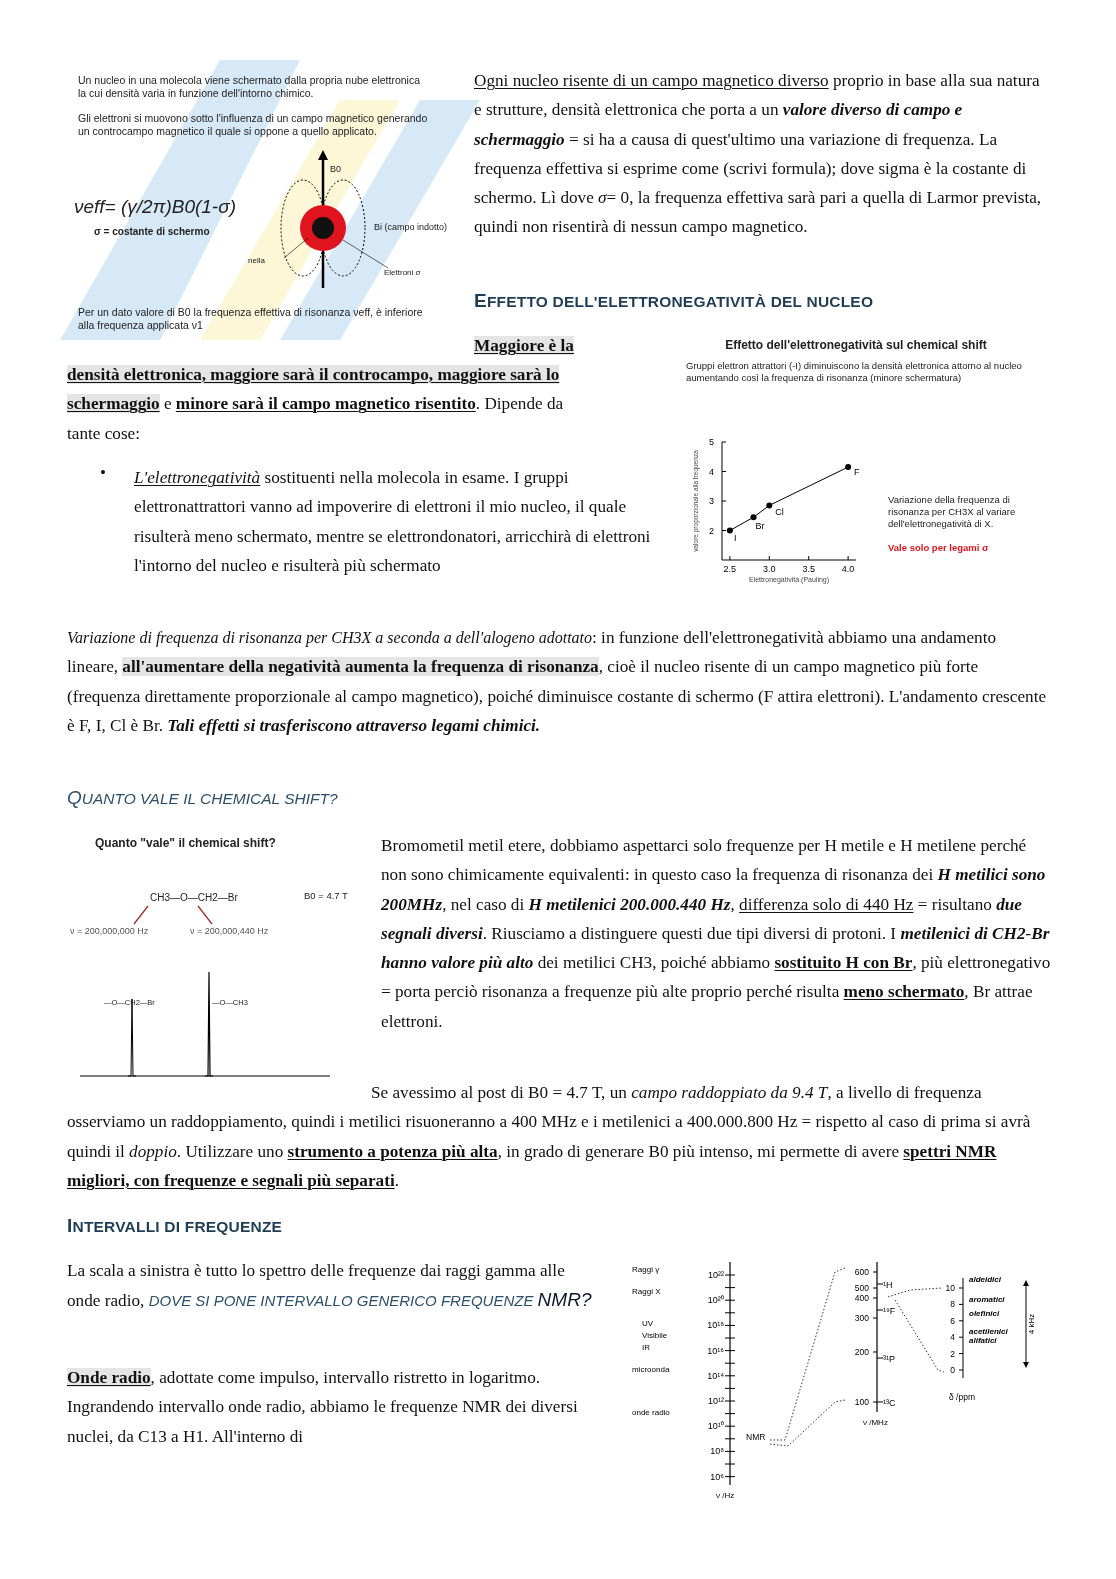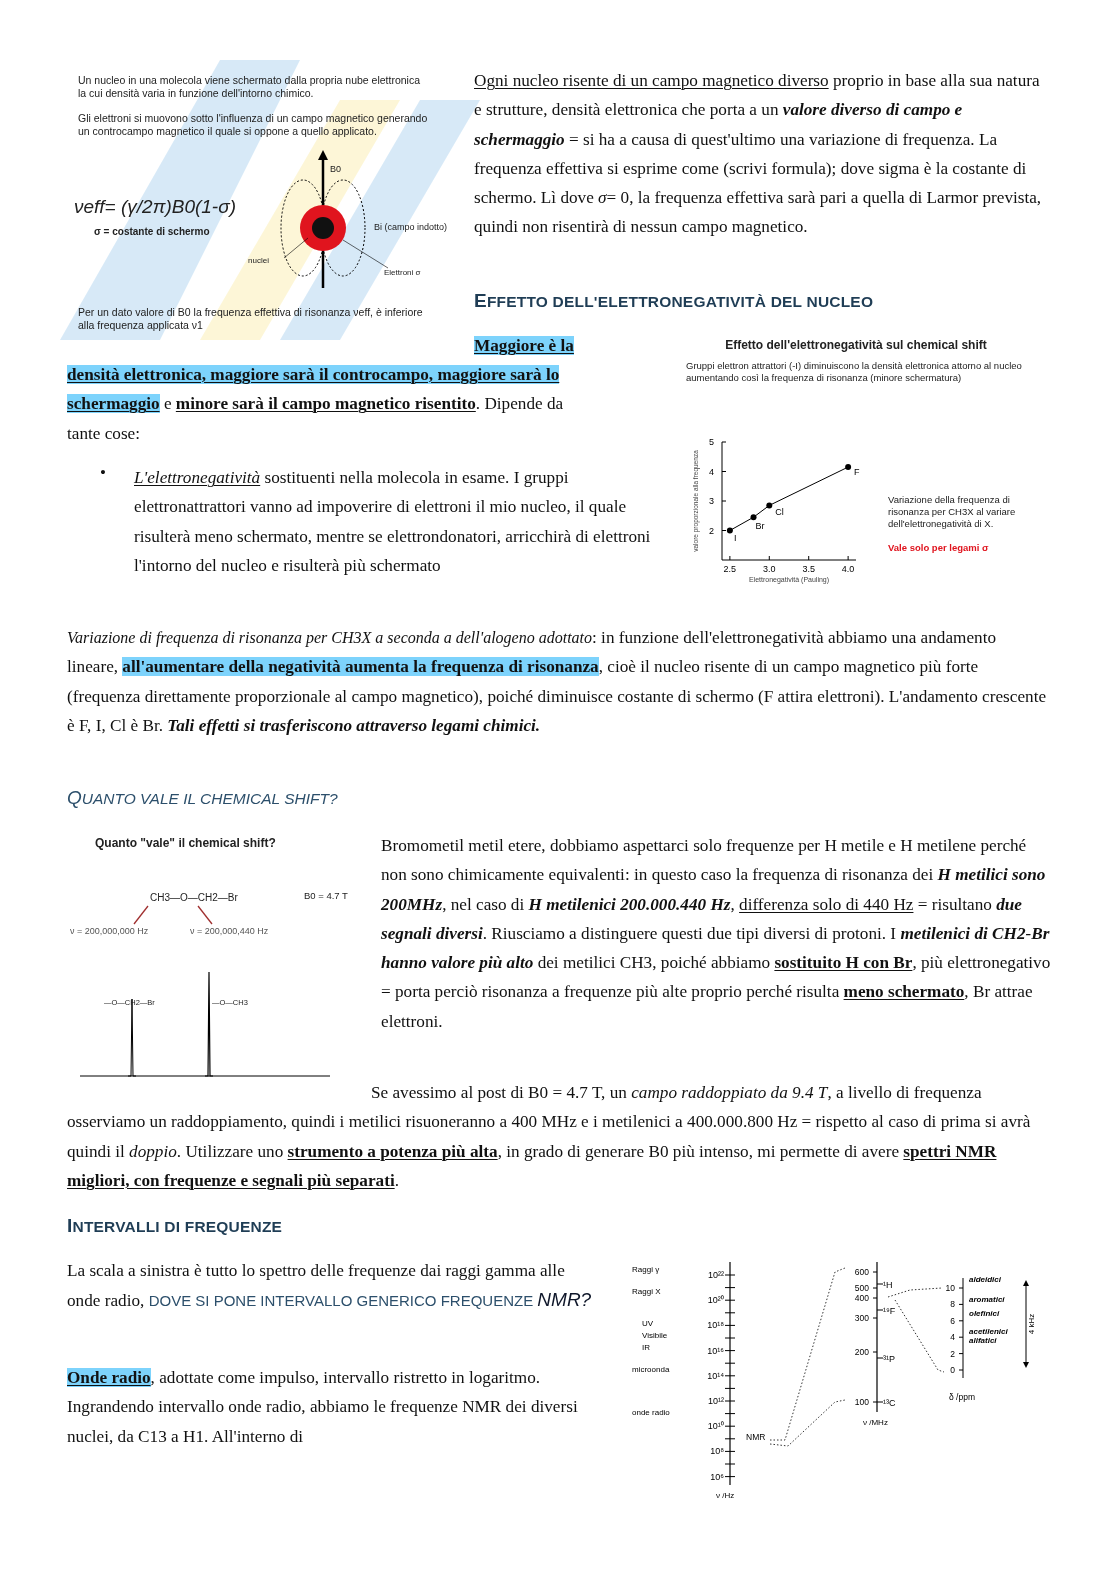--- a/index.html
+++ b/index.html
@@ -1,20 +1,20 @@
 <!DOCTYPE html>
 <html><head>
 <meta charset="utf-8">
 <style>
   html, body { margin:0; padding:0; background:#ffffff; }
   body { width:1116px; height:1579px; position:relative; overflow:hidden;
          font-family:"Liberation Serif", serif; color:#111; }
   .abs { position:absolute; }
   .p { font-size:17.2px; line-height:29.3px; margin:0; }
-  .hl { background:#7dd3fc;margin-top:10px; }
+  .hl { background:#e5e5e5;margin-top:10px; }
   .u { text-decoration:underline; text-decoration-thickness:1px; text-underline-offset:2px; }
   .b { font-weight:bold; }
   .i { font-style:italic; }
   .h2 { font-family:"Liberation Sans", sans-serif; color:#1f3d55; font-weight:bold; font-size:15.5px; letter-spacing:0.2px; }
   .h2 .cap { font-size:19px; }
   .h3 { font-family:"Liberation Sans", sans-serif; color:#2c4f6b; font-style:italic; font-size:15.5px; }
   .h3 .cap { font-size:19px; }
   .fig { font-family:"Liberation Sans", sans-serif; color:#222; }
   .figsmall { font-size:10.5px; line-height:13px; }
   .watermark { position:absolute; left:40px; top:40px; width:470px; height:330px; pointer-events:none; opacity:0.18; }
@@ -45,21 +45,21 @@
     <polygon points="70,10 80,10 75,0" fill="#000"></polygon>
     <ellipse cx="55" cy="78" rx="22" ry="48" fill="none" stroke="#000" stroke-dasharray="2,2"></ellipse>
     <ellipse cx="95" cy="78" rx="22" ry="48" fill="none" stroke="#000" stroke-dasharray="2,2"></ellipse>
     <circle cx="75" cy="78" r="23" fill="#e0141e"></circle>
     <circle cx="75" cy="78" r="11" fill="#111"></circle>
     <line x1="36" y1="108" x2="60" y2="88" stroke="#000" stroke-width="0.6"></line>
     <line x1="95" y1="90" x2="140" y2="118" stroke="#000" stroke-width="0.6"></line>
   </svg>
   <div class="abs" style="left:252px;top:90px;font-size:9px;">B0</div>
   <div class="abs" style="left:296px;top:148px;font-size:9px;">Bi (campo indotto)</div>
-  <div class="abs" style="left:170px;top:182px;font-size:8px;">nuclei</div>
+  <div class="abs" style="left:170px;top:182px;font-size:8px;">nella</div>
   <div class="abs" style="left:306px;top:194px;font-size:8px;">Elettroni σ</div>
   <div class="abs figsmall" style="left:0;top:232px;width:390px;">
     <div>Per un dato valore di B0 la frequenza effettiva di risonanza  νeff, è inferiore</div>
     <div>alla frequenza applicata ν1</div>
   </div>
 </div>
 
 <p class="abs p" style="left:474px;top:66px;width:570px;">
   <span class="u">Ogni nucleo risente di un campo magnetico diverso</span><span> proprio in base alla sua natura e strutture, densità elettronica che porta a un </span><span class="b i">valore diverso di campo e schermaggio</span><span> = si ha a causa di quest'ultimo una variazione di frequenza. La frequenza effettiva si esprime come (scrivi formula); dove sigma è la costante di schermo. Lì dove </span><span class="i">σ</span><span>= 0, la frequenza effettiva sarà pari a quella di Larmor prevista, quindi non risentirà di nessun campo magnetico.</span>
 </p>
@@ -158,21 +158,21 @@
 
 <p class="abs p" style="left:67px;top:1078px;width:985px;text-indent:304px;">
   <span>Se avessimo al post di B0 = 4.7 T, un </span><span class="i">campo raddoppiato da 9.4 T</span><span>, a livello di frequenza osserviamo un raddoppiamento, quindi i metilici risuoneranno a 400 MHz e i metilenici a 400.000.800 Hz = rispetto al caso di prima si avrà quindi il </span><span class="i">doppio</span><span>. Utilizzare uno </span><span class="b u">strumento a potenza più alta</span><span>, in grado di generare B0 più intenso, mi permette di avere </span><span class="b u">spettri NMR migliori, con frequenze e segnali più separati</span><span>.</span>
 </p>
 
 <div class="abs h2" style="left:67px;top:1215px;">
   <span class="cap">I</span><span>NTERVALLI DI FREQUENZE</span>
 </div>
 
 <p class="abs p" style="left:67px;top:1256px;width:530px;">
-  <span>La scala a sinistra è tutto lo spettro delle frequenze dai raggi gamma alle onde radio, </span><span style="font-family:'Liberation Sans',sans-serif;color:#2c4f6b;font-size:15px;">DOVE SI PONE INTERVALLO GENERICO FREQUENZE </span><span style="font-family:'Liberation Sans',sans-serif;font-style:italic;color:#0f172a;font-size:19px;">NMR?</span>
+  <span>La scala a sinistra è tutto lo spettro delle frequenze dai raggi gamma alle onde radio, </span><span style="font-family:'Liberation Sans',sans-serif;font-style:italic;color:#2c4f6b;font-size:15px;">DOVE SI PONE INTERVALLO GENERICO FREQUENZE </span><span style="font-family:'Liberation Sans',sans-serif;font-style:italic;color:#0f172a;font-size:19px;">NMR?</span>
 </p>
 
 <p class="abs p" style="left:67px;top:1363px;width:530px;">
   <span class="hl b u">Onde radio</span><span>, adottate come impulso, intervallo ristretto in logaritmo. Ingrandendo intervallo onde radio, abbiamo le frequenze NMR dei diversi nuclei, da C13 a H1. All'interno di</span>
 </p>
 
 <svg id="freq-fig" class="abs" style="left:620px;top:1250px;" width="420" height="250">
     <line x1="110" y1="12" x2="110" y2="235" stroke="#000" stroke-width="1.2"></line>
     <line x1="105" y1="25" x2="115" y2="25" stroke="#000"></line>
     <line x1="105" y1="37.6" x2="115" y2="37.6" stroke="#000"></line>

